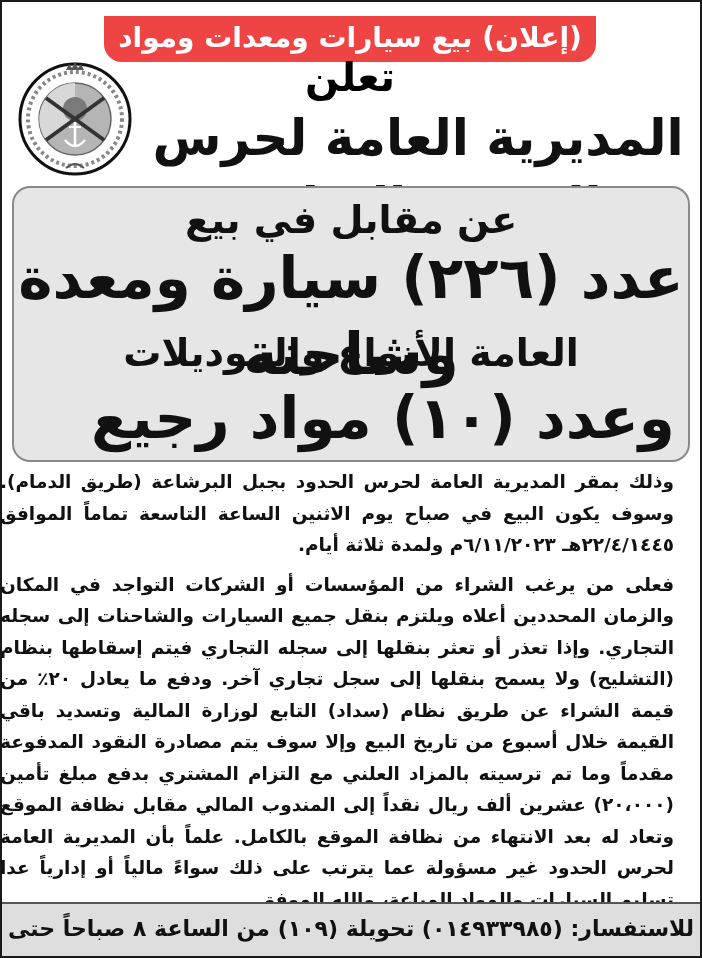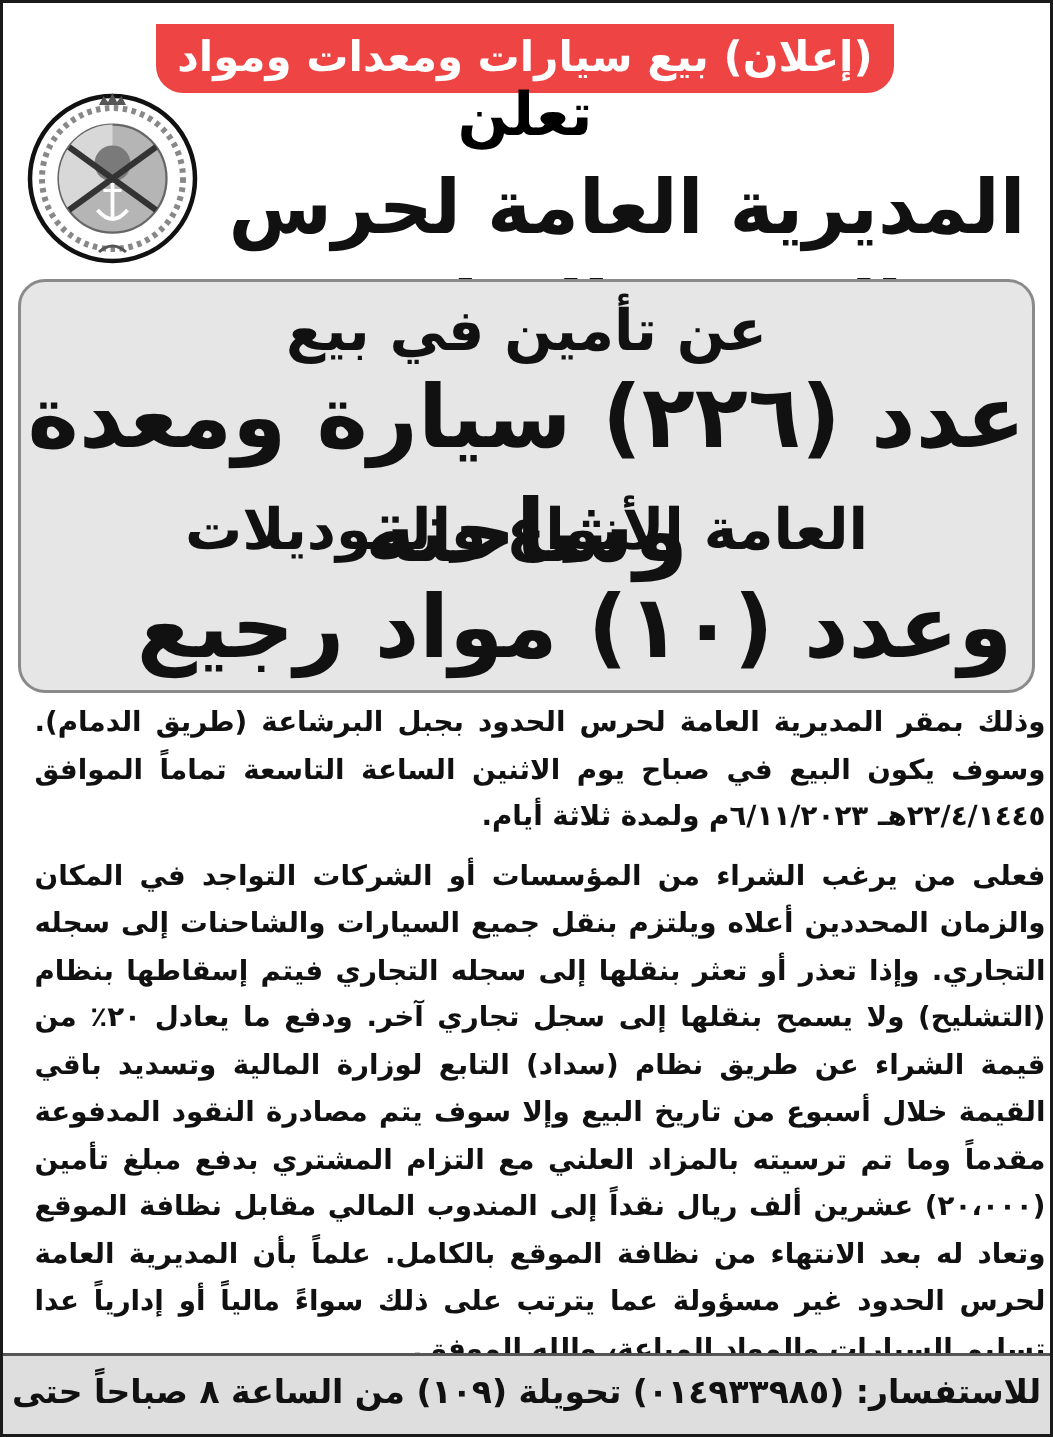--- a/index.html
+++ b/index.html
@@ -8,21 +8,21 @@
   .banner { position:absolute; left:104px; top:0; width:492px; height:46px; background:#ef4444; border-radius:0 0 18px 18px; color:#fff; font-weight:bold; font-size:28px; text-align:center; line-height:44px; direction:rtl;margin-top:16px; }
   .logo { position:absolute; left:16px; top:58px; width:118px; height:118px; }
   .t-announces { position:absolute; left:150px; top:52px; width:400px; text-align:center; font-weight:bold; font-size:40px; color:#000000; direction:rtl; line-height:50px; }
   .t-org { position:absolute; left:140px; top:104px; width:556px; text-align:center; font-weight:bold; font-size:50px; color:#111; direction:rtl; line-height:68px; letter-spacing:-1px; }
   .graybox { position:absolute; left:12px; top:186px; width:674px; height:272px; background:#e6e6e6; border:2px solid #8a8a8a; border-radius:18px; }
   .gb-line { position:absolute; left:0; width:674px; text-align:center; font-weight:bold; color:#111; direction:rtl; }
   .gb1 { top:6px; font-size:38px; line-height:52px; }
   .gb2 { top:52px; font-size:58px; line-height:76px; }
   .gb3 { top:140px; font-size:38px; line-height:50px; }
   .gb4 { top:192px; font-size:58px; line-height:76px;margin-left:32px; }
-  .body-text { position:absolute; left:23px; top:466px; width:674px; direction:rtl; text-align:justify; text-align-last:right; font-weight:bold; font-size:18.5px; line-height:31.5px; color:#111; }
+  .body-text { position:absolute; left:0; top:466px; width:674px; direction:rtl; text-align:justify; text-align-last:right; font-weight:bold; font-size:18.5px; line-height:31.5px; color:#111; }
   .para { margin:0; }
   .para + .para { margin-top:8px; }
   .footer { position:absolute; left:2px; top:902px; width:698px; height:52px; background:#dedede; border-top:2px solid #555; text-align:center; direction:rtl; font-weight:bold; font-size:22px; line-height:50px; color:#111; }
 </style>
 </head>
 <body>
 
 <div class="frame"></div>
 
 <div class="banner">(إعلان) بيع سيارات ومعدات ومواد رجيع</div>
@@ -41,21 +41,21 @@
     <line x1="53" y1="69" x2="65" y2="69" stroke="#fff" stroke-width="2"></line>
     <path d="M50 12 L53 6 L56 10 L59 4 L62 10 L65 6 L68 12 Z" fill="#555"></path>
     <path d="M50 110 Q59 102 68 110" fill="none" stroke="#555" stroke-width="2"></path>
   </svg>
 </div>
 
 <div class="t-announces">تعلن</div>
 <div class="t-org">المديرية العامة لحرس الحدود بالرياض</div>
 
 <div class="graybox">
-  <div class="gb-line gb1">عن تأمين في بيع</div>
+  <div class="gb-line gb1">عن مقابل في بيع</div>
   <div class="gb-line gb2">عدد (٢٢٦) سيارة ومعدة وشاحنة</div>
   <div class="gb-line gb3">العامة الأنواع والموديلات</div>
   <div class="gb-line gb4">وعدد (١٠) مواد رجيع</div>
 </div>
 
 <div class="body-text">
   <p class="para">وذلك بمقر المديرية العامة لحرس الحدود بجبل البرشاعة (طريق الدمام). وسوف يكون البيع في صباح يوم الاثنين الساعة التاسعة تماماً الموافق ٢٢/٤/١٤٤٥هـ ٦/١١/٢٠٢٣م ولمدة ثلاثة أيام.</p>
   <p class="para">فعلى من يرغب الشراء من المؤسسات أو الشركات التواجد في المكان والزمان المحددين أعلاه ويلتزم بنقل جميع السيارات والشاحنات إلى سجله التجاري. وإذا تعذر أو تعثر بنقلها إلى سجله التجاري فيتم إسقاطها بنظام (التشليح) ولا يسمح بنقلها إلى سجل تجاري آخر. ودفع ما يعادل ٢٠٪ من قيمة الشراء عن طريق نظام (سداد) التابع لوزارة المالية وتسديد باقي القيمة خلال أسبوع من تاريخ البيع وإلا سوف يتم مصادرة النقود المدفوعة مقدماً وما تم ترسيته بالمزاد العلني مع التزام المشتري بدفع مبلغ تأمين (٢٠،٠٠٠) عشرين ألف ريال نقداً إلى المندوب المالي مقابل نظافة الموقع وتعاد له بعد الانتهاء من نظافة الموقع بالكامل. علماً بأن المديرية العامة لحرس الحدود غير مسؤولة عما يترتب على ذلك سواءً مالياً أو إدارياً عدا تسليم السيارات والمواد المباعة، والله الموفق.</p>
 </div>
 

